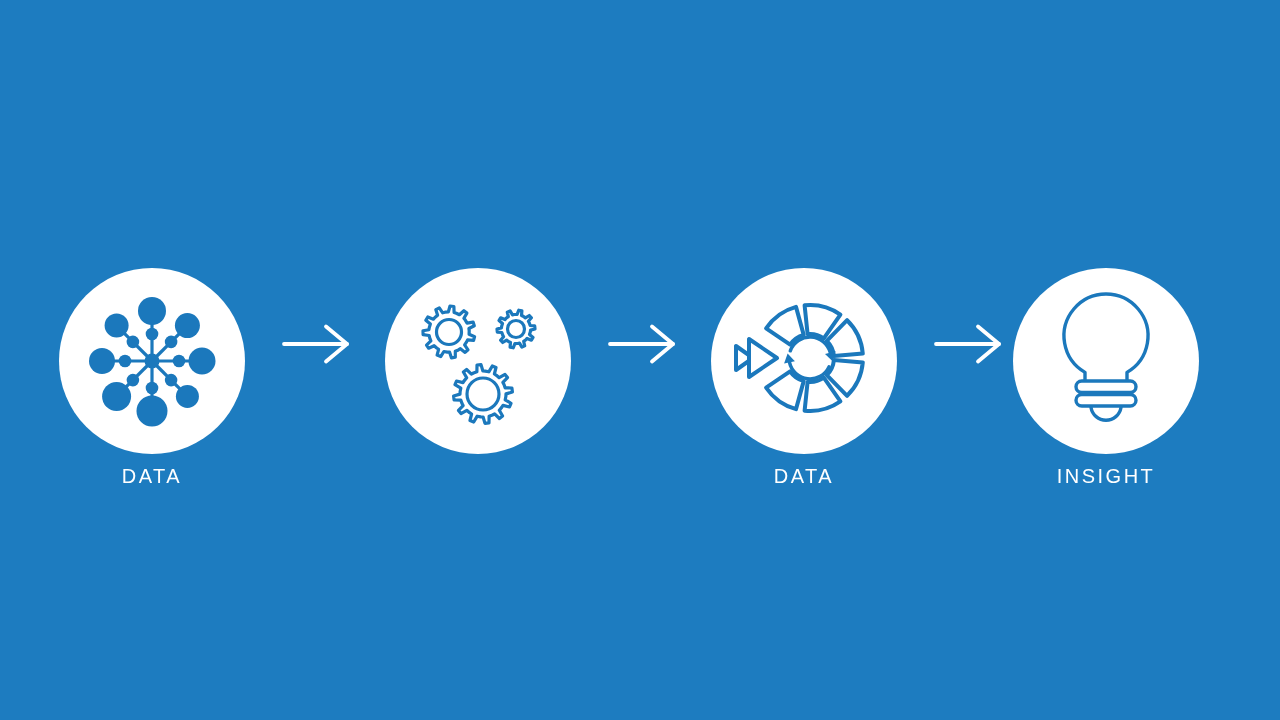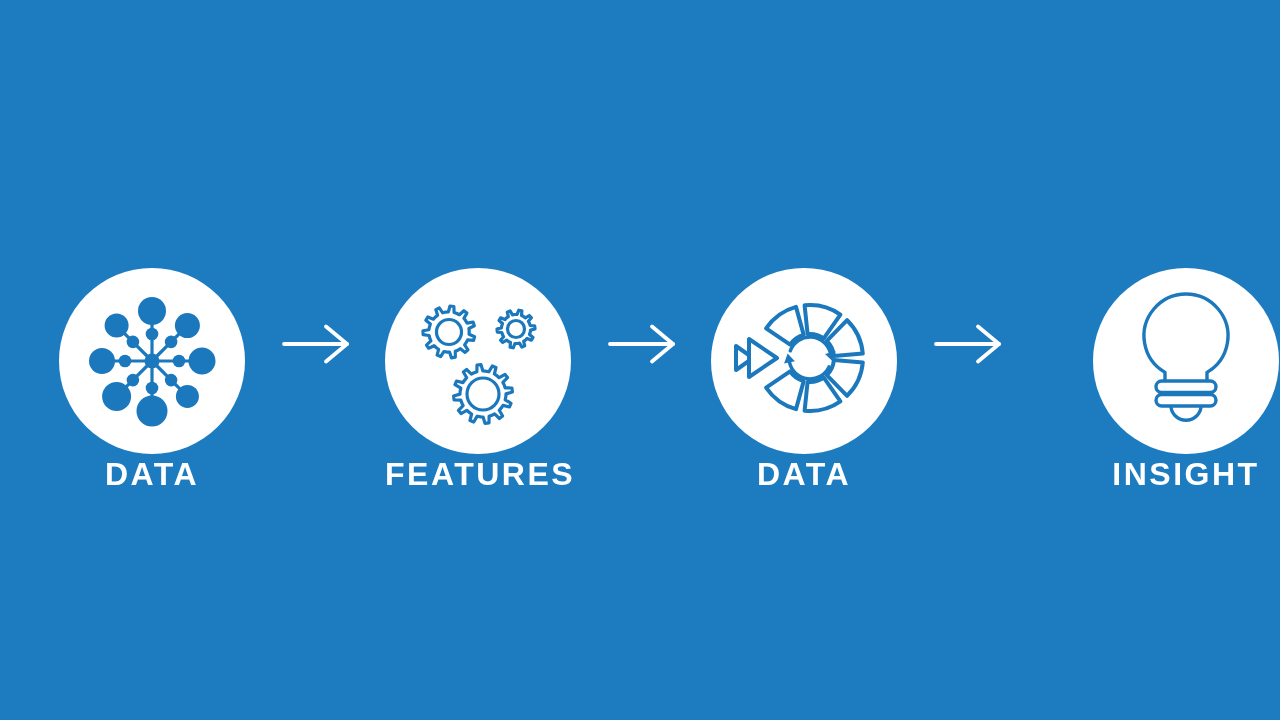--- a/index.html
+++ b/index.html
@@ -18,25 +18,25 @@
   }
   .stage{
     position:absolute;top:268px;width:186px;text-align:center;
   }
   .circle{
     width:186px;height:186px;border-radius:50%;
     background:var(--circle);
     display:flex;align-items:center;justify-content:center;
   }
   .stage-label{
-    margin-top:4px;
+    margin-top:12px;
     color:var(--label);
-    font-size:32px;
+    font-size:20px;
     letter-spacing:2.5px;
-    font-weight:700;
+    font-weight:400;
     line-height:1;
   }
   .flow-arrow{
     position:absolute;top:320px;
   }
   .flow-arrow path{
     fill:none;stroke:var(--arrow);stroke-width:3.8;
     stroke-linecap:round;stroke-linejoin:round;
   }
   
@@ -94,21 +94,20 @@
     <div class="circle">
       <svg width="140" height="140" viewBox="-70 -70 140 140">
           <path d="M-21.7 -47.8 L -18.6 -46.3 L -14.1 -50.3 L -11.1 -47.9 L -14.1 -42.7 L -12.7 -40.9 L -10.9 -37.9 L -4.9 -38.9 L -3.7 -35.2 L -9.1 -32.5 L -8.8 -30.2 L -8.9 -26.7 L -3.4 -24.3 L -4.4 -20.6 L -10.4 -21.1 L -11.4 -19.1 L -13.4 -16.2 L -10.0 -11.2 L -12.9 -8.6 L -17.6 -12.3 L -19.6 -11.1 L -22.7 -9.8 L -22.7 -3.8 L -26.5 -3.1 L -28.4 -8.8 L -30.7 -8.9 L -34.1 -9.5 L -37.3 -4.4 L -40.9 -5.9 L -39.4 -11.7 L -41.3 -13.0 L -43.9 -15.3 L -49.3 -12.8 L -51.5 -15.9 L -47.1 -20.1 L -48.0 -22.2 L -48.9 -25.5 L -54.9 -26.3 L -55.0 -30.2 L -49.1 -31.3 L -48.7 -33.6 L -47.6 -36.9 L -52.2 -40.7 L -50.2 -44.0 L -44.6 -41.8 L -43.1 -43.5 L -40.4 -45.7 L -42.2 -51.4 L -38.7 -53.1 L -35.3 -48.2 L -33.0 -48.8 L -29.6 -49.2 L -28.0 -55.0 L -24.1 -54.5 L -23.9 -48.5 Z" fill="#fff" stroke="#1b78bc" stroke-width="3.2" stroke-linejoin="round"></path>
           <circle cx="-29" cy="-29" r="12.5" fill="#fff" stroke="#1b78bc" stroke-width="3.2"></circle>
           <path d="M52.3 -29.1 L 51.5 -26.5 L 55.0 -23.5 L 53.4 -20.8 L 49.1 -22.6 L 47.9 -21.2 L 45.7 -19.6 L 46.7 -15.1 L 43.9 -13.9 L 41.5 -17.8 L 39.7 -17.5 L 36.9 -17.4 L 35.2 -13.2 L 32.1 -13.9 L 32.5 -18.5 L 30.8 -19.3 L 28.6 -20.9 L 24.7 -18.5 L 22.6 -20.8 L 25.6 -24.3 L 24.7 -25.9 L 23.8 -28.5 L 19.3 -28.9 L 19.0 -32.0 L 23.4 -33.1 L 23.7 -34.9 L 24.5 -37.5 L 21.0 -40.5 L 22.6 -43.2 L 26.9 -41.4 L 28.1 -42.8 L 30.3 -44.4 L 29.3 -48.9 L 32.1 -50.1 L 34.5 -46.2 L 36.3 -46.5 L 39.1 -46.6 L 40.8 -50.8 L 43.9 -50.1 L 43.5 -45.5 L 45.2 -44.7 L 47.4 -43.1 L 51.3 -45.5 L 53.4 -43.2 L 50.4 -39.7 L 51.3 -38.1 L 52.2 -35.5 L 56.7 -35.1 L 57.0 -32.0 L 52.6 -30.9 Z" fill="#fff" stroke="#1b78bc" stroke-width="3.2" stroke-linejoin="round"></path>
           <circle cx="38" cy="-32" r="8.5" fill="#fff" stroke="#1b78bc" stroke-width="3.2"></circle>
           <path d="M27.9 35.3 L 27.2 38.8 L 33.0 42.3 L 31.5 46.0 L 25.0 44.4 L 23.7 46.4 L 21.3 49.2 L 24.6 55.0 L 21.4 57.5 L 16.6 52.9 L 14.5 54.0 L 11.1 55.2 L 11.0 61.9 L 7.0 62.4 L 5.1 56.0 L 2.7 55.9 L -0.8 55.2 L -4.3 61.0 L -8.0 59.5 L -6.4 53.0 L -8.4 51.7 L -11.2 49.3 L -17.0 52.6 L -19.5 49.4 L -14.9 44.6 L -16.0 42.5 L -17.2 39.1 L -23.9 39.0 L -24.4 35.0 L -18.0 33.1 L -17.9 30.7 L -17.2 27.2 L -23.0 23.7 L -21.5 20.0 L -15.0 21.6 L -13.7 19.6 L -11.3 16.8 L -14.6 11.0 L -11.4 8.5 L -6.6 13.1 L -4.5 12.0 L -1.1 10.8 L -1.0 4.1 L 3.0 3.6 L 4.9 10.0 L 7.3 10.1 L 10.8 10.8 L 14.3 5.0 L 18.0 6.5 L 16.4 13.0 L 18.4 14.3 L 21.2 16.7 L 27.0 13.4 L 29.5 16.6 L 24.9 21.4 L 26.0 23.5 L 27.2 26.9 L 33.9 27.0 L 34.4 31.0 L 28.0 32.9 Z" fill="#fff" stroke="#1b78bc" stroke-width="3.2" stroke-linejoin="round"></path>
           <circle cx="5" cy="33" r="16" fill="#fff" stroke="#1b78bc" stroke-width="3.2"></circle>
         </svg>
     </div>
-    <div class="stage-label">FEATURES</div>
   </section>
 
   <svg class="flow-arrow" style="left:605px" width="80" height="48" viewBox="0 0 80 48">
     <path d="M5 24 H68"></path>
     <path d="M47 6.5 L68 24 L47 41.5"></path>
   </svg>
 
   <section class="stage" style="left:711px">
     <div class="circle">
       <svg width="150" height="150" viewBox="-75 -75 150 150">
@@ -129,21 +128,21 @@
       </svg>
     </div>
     <div class="stage-label">DATA</div>
   </section>
 
   <svg class="flow-arrow" style="left:931px" width="80" height="48" viewBox="0 0 80 48">
     <path d="M5 24 H68"></path>
     <path d="M47 6.5 L68 24 L47 41.5"></path>
   </svg>
 
-  <section class="stage" style="left:1093px">
+  <section class="stage" style="left:1013px">
     <div class="circle">
       <svg width="140" height="140" viewBox="-70 -70 140 140">
         <path class="bulb" d="M-21 21 L-21 11.4 A42 42 0 1 1 21 11.4 L21 21"></path>
         <rect class="bulb-bar" x="-30" y="20" width="60" height="11.5" rx="5.8"></rect>
         <rect class="bulb-bar" x="-30" y="33.5" width="60" height="11.5" rx="5.8"></rect>
         <path class="bulb" d="M-15 46.5 A15.2 15.2 0 0 0 15 46.5"></path>
       </svg>
     </div>
     <div class="stage-label">INSIGHT</div>
   </section>

